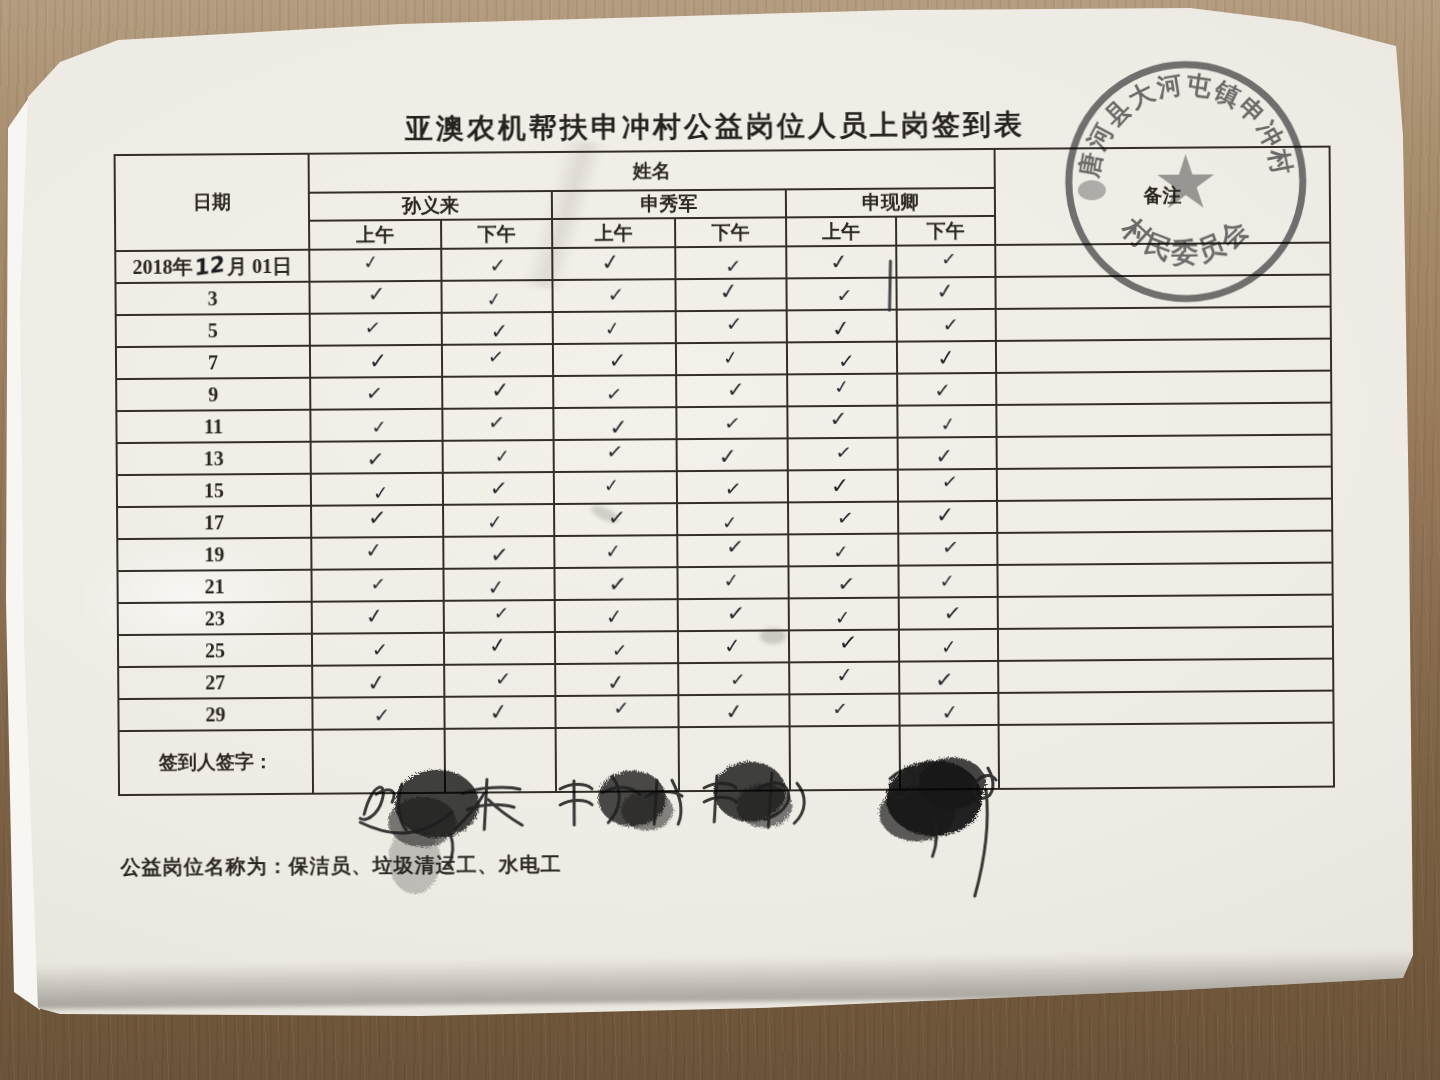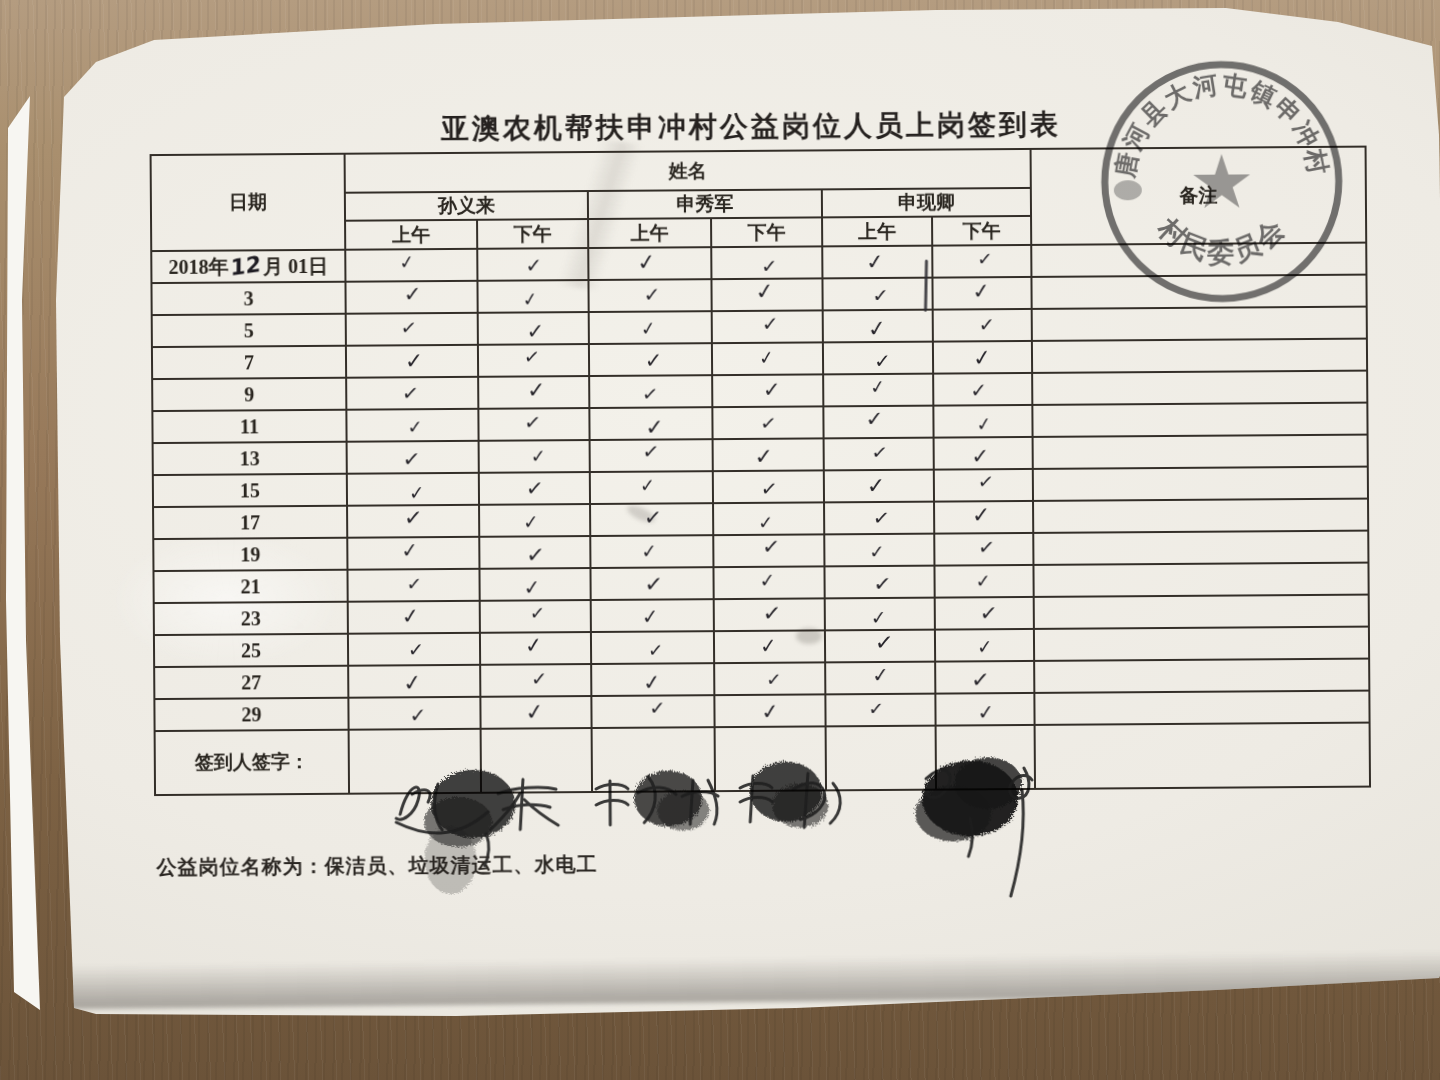--- a/index.html
+++ b/index.html
@@ -21,21 +21,20 @@
     clip-path:polygon(8px 128px,30px 96px,22px 300px,26px 640px,40px 1010px,14px 992px,6px 600px);
     filter:drop-shadow(-2px 2px 3px rgba(40,30,20,.45));
   }
   .paper{
     position:absolute;inset:0;
     clip-path:polygon(28px 97px,60px 62px,118px 40px,400px 24px,900px 10px,1190px 8px,
       1302px 22px,1396px 46px,1403px 135px,1409px 520px,1413px 955px,1403px 978px,
       1180px 990px,760px 1008px,420px 1016px,60px 1014px,38px 1008px,24px 640px,20px 300px);
     background:
       radial-gradient(120% 90% at 45% 38%, #f3f1ea 0%, #eeebe4 50%, #e5e2da 82%, #d9d5cc 100%);
-    margin-left: 36px;
   }
   .crease1{position:absolute;left:515px;top:140px;width:100px;height:150px;
     background:linear-gradient(100deg,transparent 32%,rgba(120,115,108,.16) 50%,transparent 66%);
     filter:blur(2px);transform:rotate(7deg);}
   .crease2{position:absolute;left:50px;top:500px;width:280px;height:200px;
     background:radial-gradient(60% 50% at 50% 50%, rgba(255,255,255,.55), rgba(255,255,255,0) 70%);
     filter:blur(3px);}
   .smudge1{position:absolute;left:760px;top:628px;width:26px;height:16px;border-radius:50%;
     background:rgba(90,86,80,.25);filter:blur(2px);}
   .smudge2{position:absolute;left:590px;top:508px;width:30px;height:12px;border-radius:50%;

